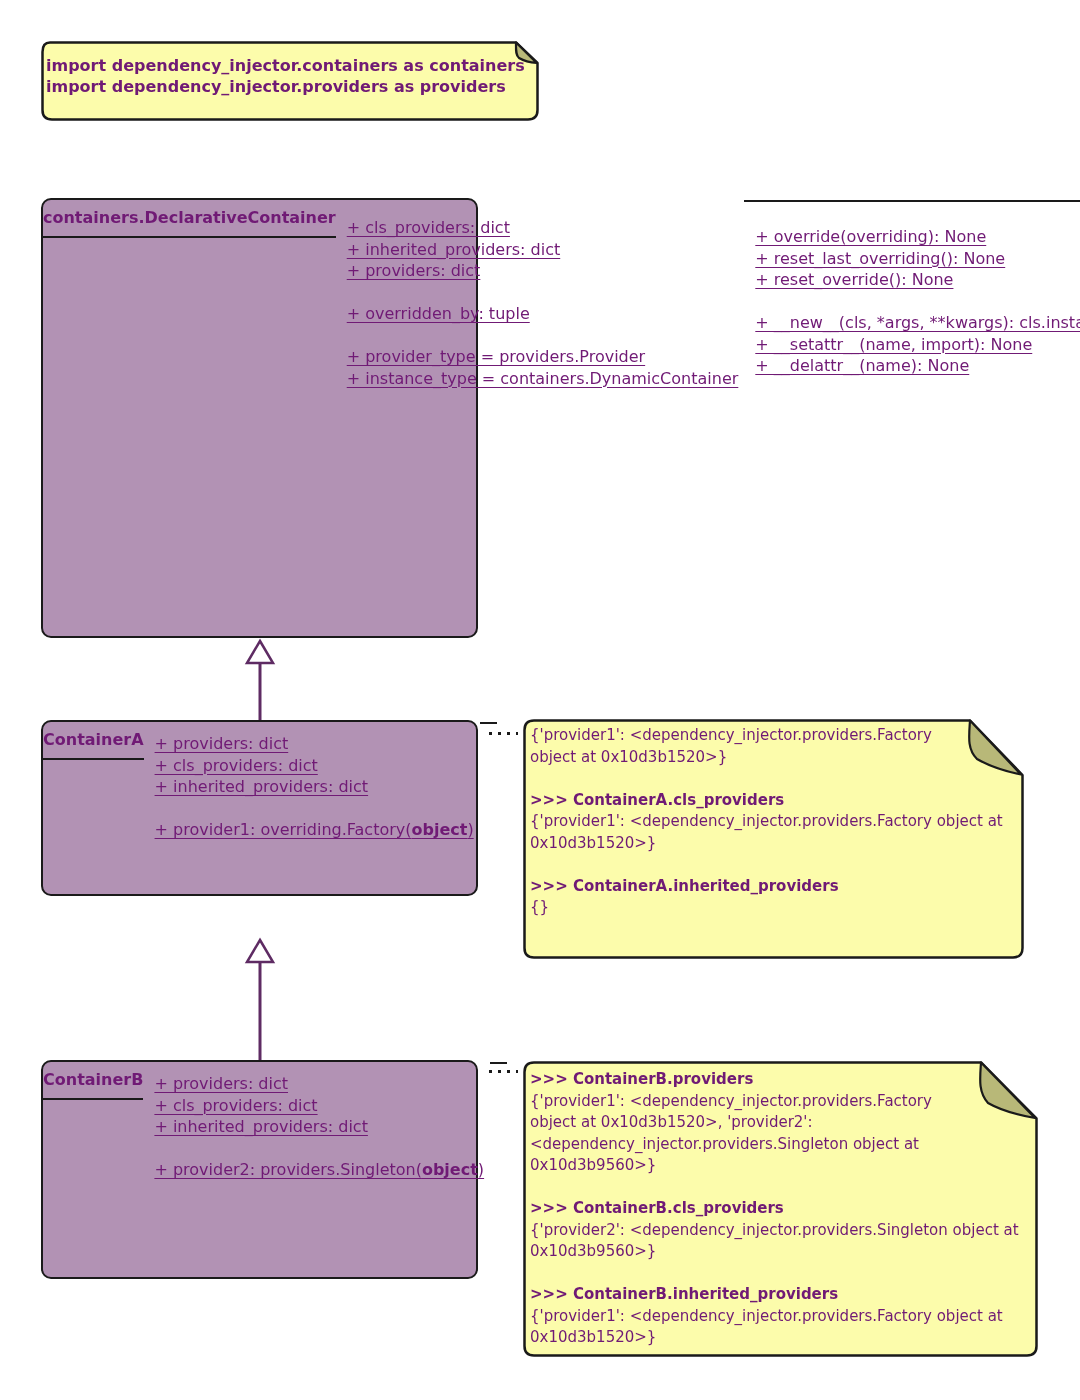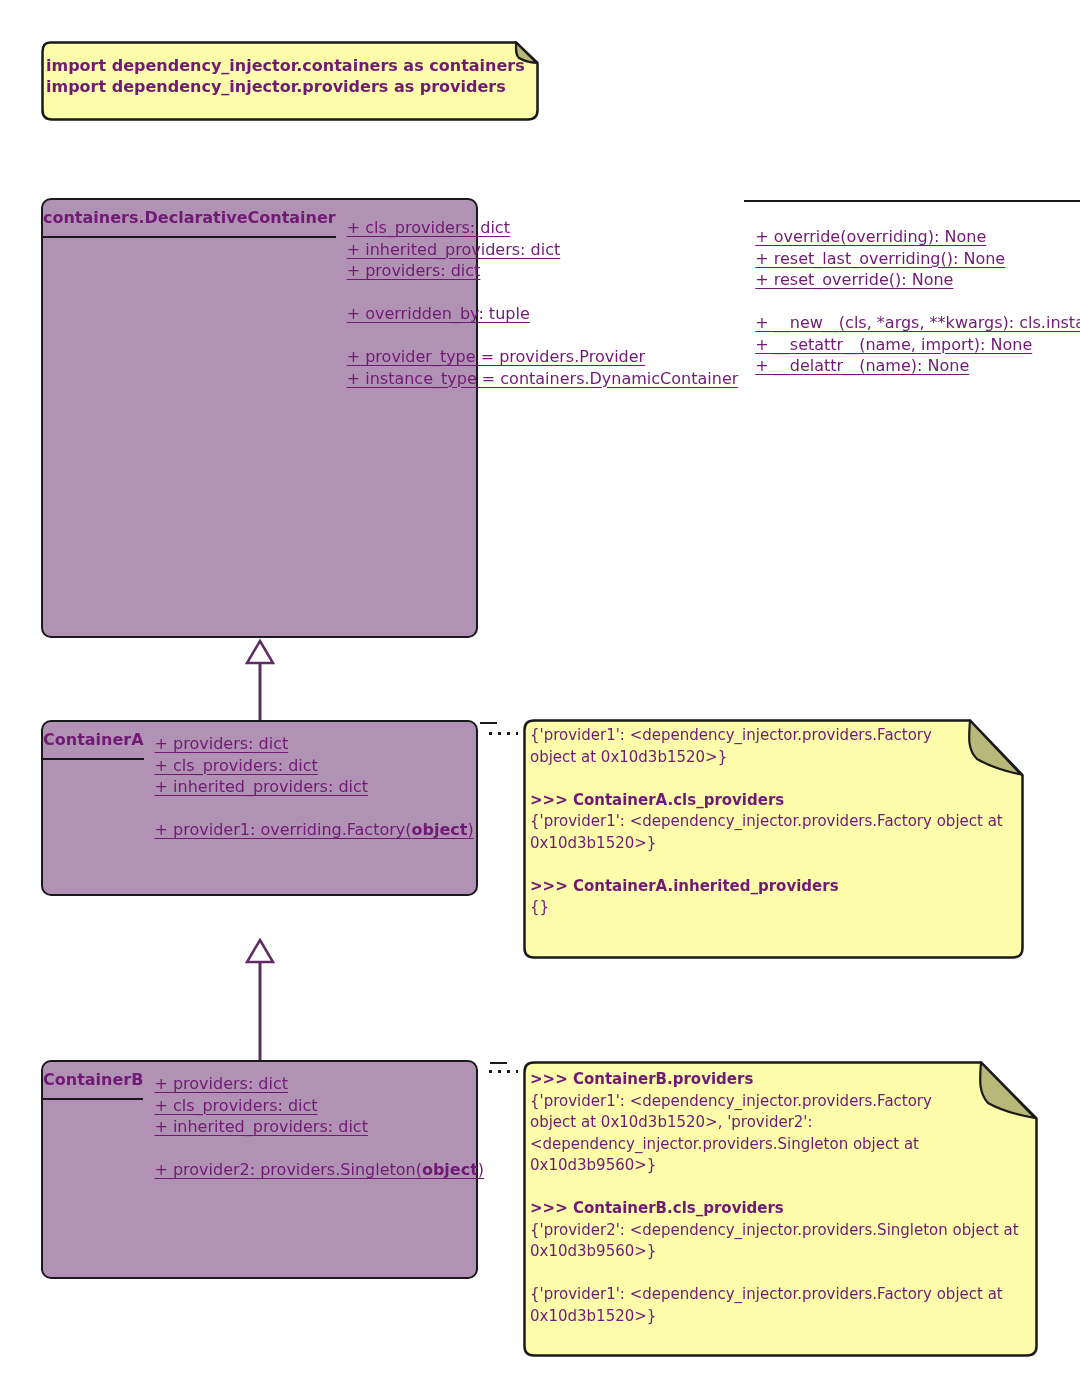--- a/index.html
+++ b/index.html
@@ -185,18 +185,19 @@
       <div class="nline cmd">&gt;&gt;&gt; ContainerB.providers</div>
       <div class="nline">{'provider1': &lt;dependency_injector.providers.Factory</div>
       <div class="nline">object at 0x10d3b1520&gt;, 'provider2':</div>
       <div class="nline">&lt;dependency_injector.providers.Singleton object at</div>
       <div class="nline">0x10d3b9560&gt;}</div>
       <div class="spacer-n"></div>
       <div class="nline cmd">&gt;&gt;&gt; ContainerB.cls_providers</div>
       <div class="nline">{'provider2': &lt;dependency_injector.providers.Singleton object at</div>
       <div class="nline">0x10d3b9560&gt;}</div>
       <div class="spacer-n"></div>
+      <div class="nline cmd">&gt;&gt;&gt; ContainerB.inherited_providers</div>
       <div class="nline">{'provider1': &lt;dependency_injector.providers.Factory object at</div>
       <div class="nline">0x10d3b1520&gt;}</div>
     </div>
   </div>
 
 </div>
 
 </body></html>

